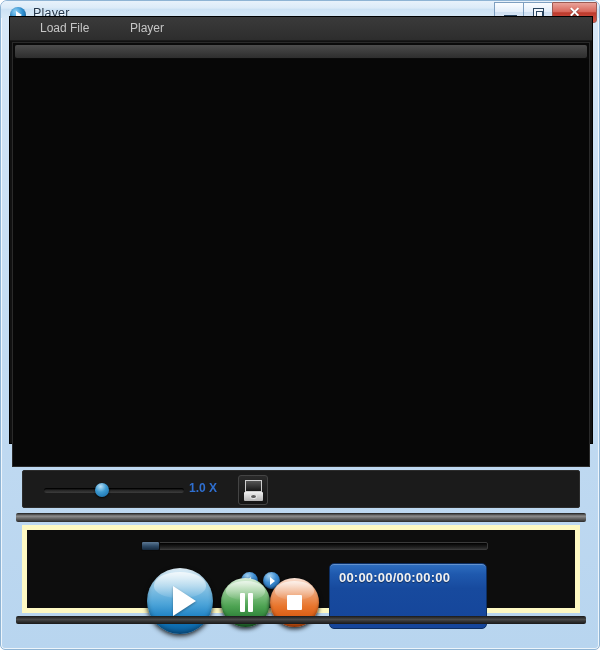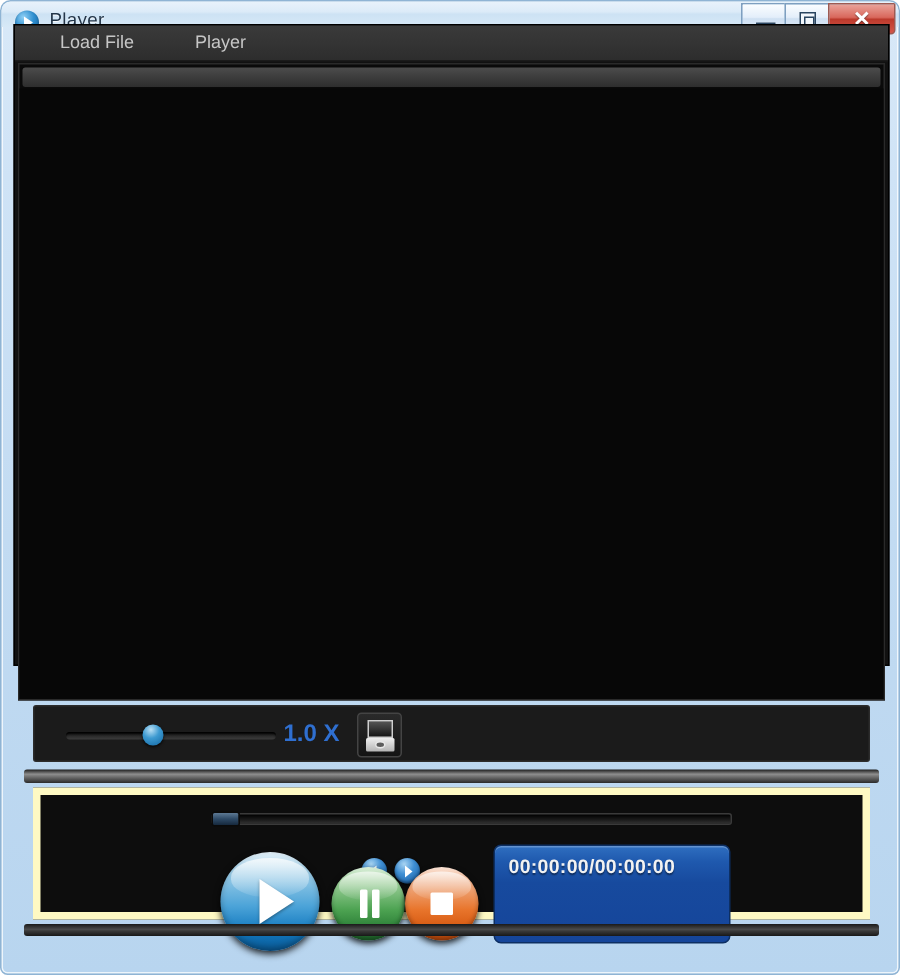--- a/index.html
+++ b/index.html
@@ -200,21 +200,21 @@
     position: absolute;
     left: 72px; top: 12px;
     width: 14px; height: 14px;
     border-radius: 50%;
     background: radial-gradient(circle at 40% 25%, #b9dff4 0%, #3d9ad1 42%, #1064a0 100%);
     box-shadow: 0 1px 2px rgba(0,0,0,0.8);
   }
   .speed-label {
     position: absolute;
     left: 166px; top: 10px;
-    font-size: 16px;
+    font-size: 12px;
     font-weight: bold;
     color: #2f6fd0;
     white-space: nowrap;
   }
   .snap-btn {
     position: absolute;
     left: 215px; top: 4px;
     width: 30px; height: 30px;
     box-sizing: border-box;
     background: linear-gradient(to bottom, #2a2a2a 0%, #141414 100%);

